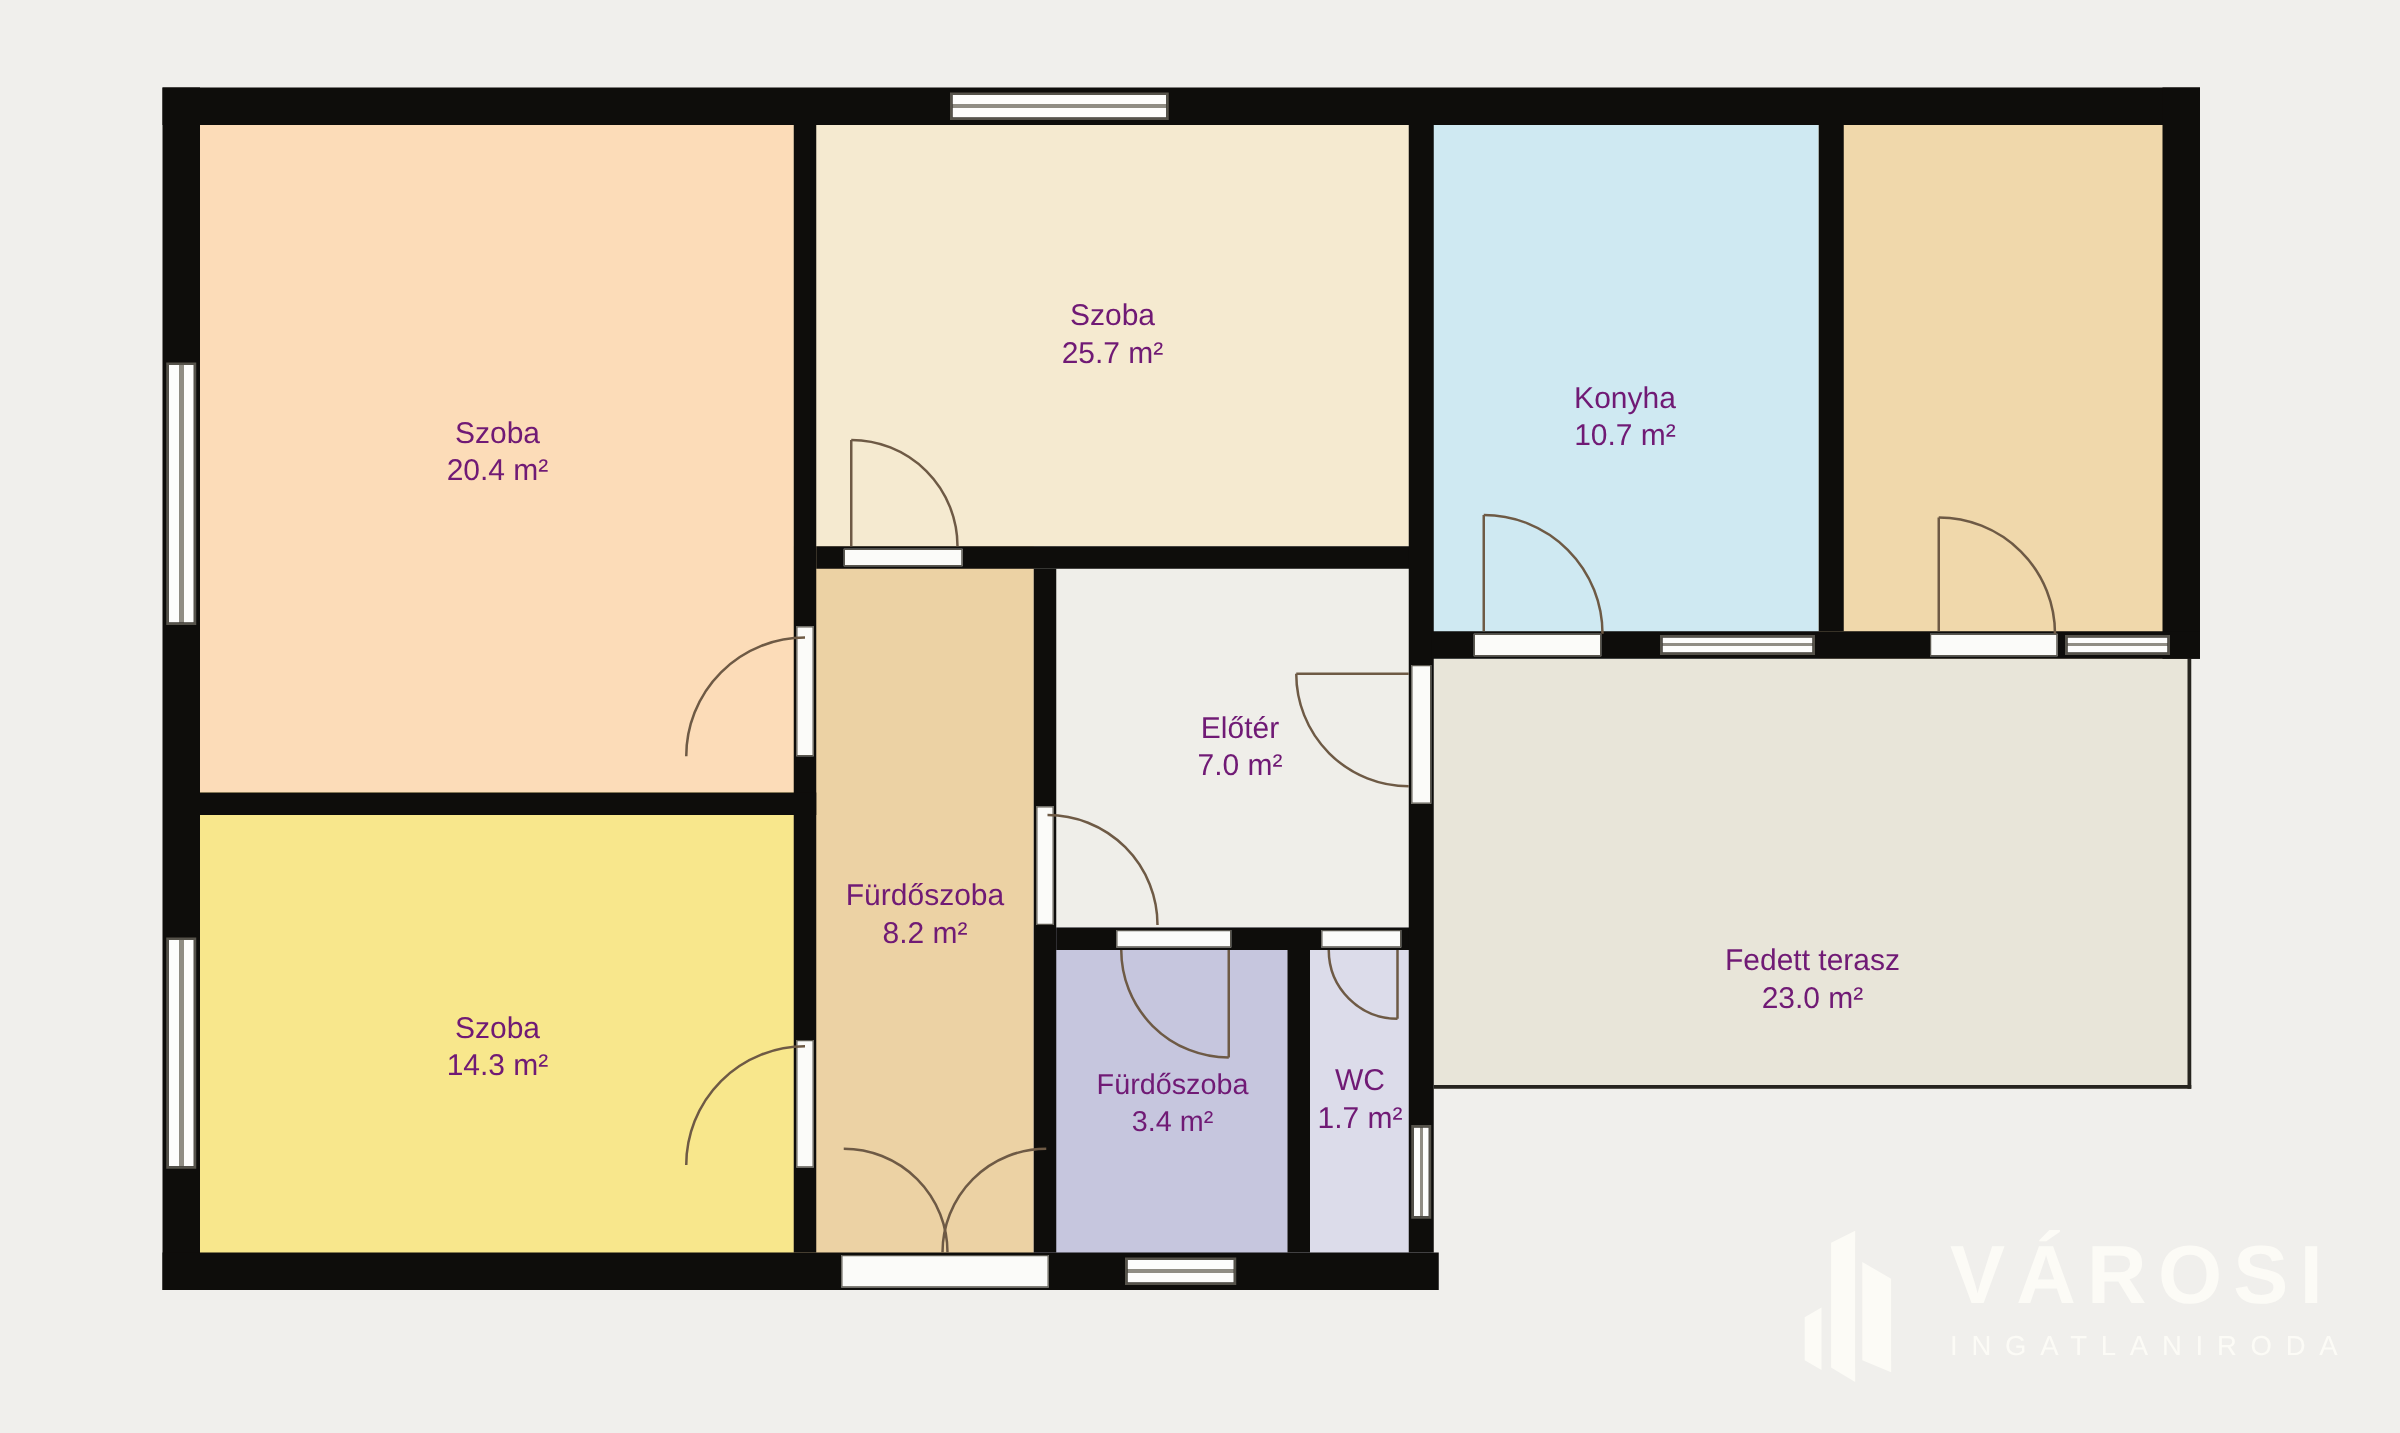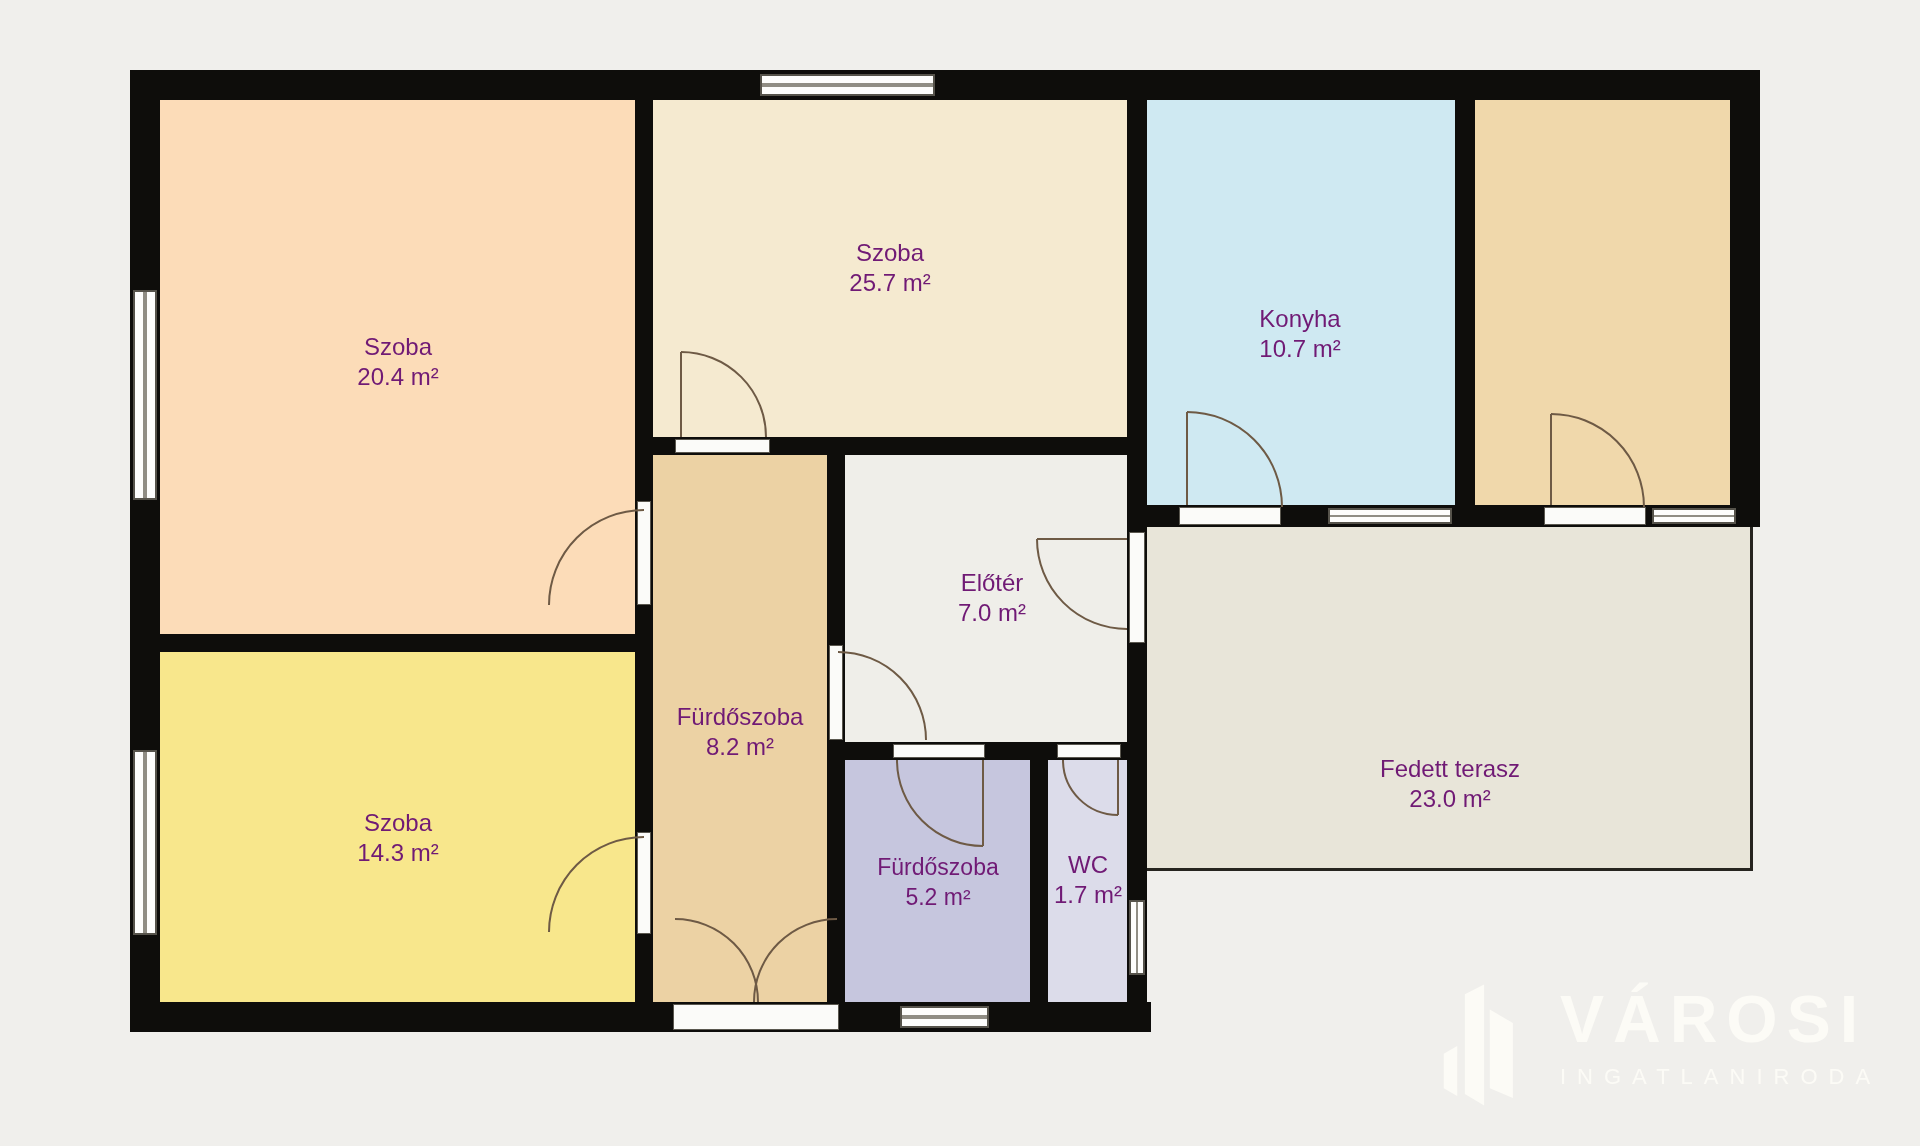--- a/index.html
+++ b/index.html
@@ -126,21 +126,21 @@
   <div class="label" style="left:740px;top:732px;">
     <div>Fürdőszoba</div>
     <div>8.2 m²</div>
   </div>
   <div class="label" style="left:992px;top:598px;">
     <div>Előtér</div>
     <div>7.0 m²</div>
   </div>
   <div class="label" style="left:938px;top:882px;font-size:23px;">
     <div>Fürdőszoba</div>
-    <div>5.2 m²</div>
+    <div>3.4 m²</div>
   </div>
   <div class="label" style="left:1088px;top:880px;">
     <div>WC</div>
     <div>1.7 m²</div>
   </div>
   <div class="label" style="left:1450px;top:784px;">
     <div>Fedett terasz</div>
     <div>23.0 m²</div>
   </div>
 

